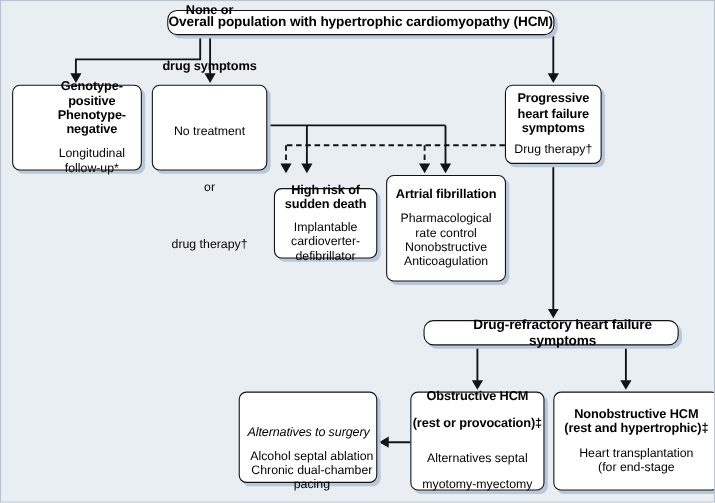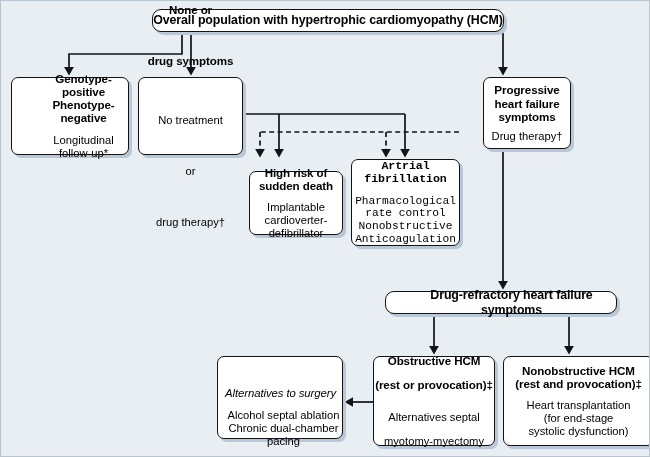--- a/index.html
+++ b/index.html
@@ -68,23 +68,23 @@
     flex-direction: row;
     justify-content: center;
   }
   .node.pill-node .hdr {
     font-size: 12.4px;
   }
   
   #node-overall      { left: 151px; top: 8px;   width: 352px; height: 23px; }
   #node-genotype     { left: 10px;  top: 76px;  width: 118px; height: 78px; padding-left: 27px;  }
   #node-none         { left: 137px; top: 76px;  width: 105px; height: 78px; gap: 38px;  }
-  #node-progressive  { left: 458px; top: 76px;  width: 88px;  height: 72px; margin-left: 24px;  }
+  #node-progressive  { left: 458px; top: 76px;  width: 88px;  height: 72px;  }
   #node-highrisk     { left: 248px; top: 170px; width: 94px;  height: 64px;  }
-  #node-afib         { left: 350px; top: 158px; width: 109px; height: 87px; font-family: Liberation Mono, monospace;  }
+  #node-afib         { left: 350px; top: 158px; width: 109px; height: 97px;  }
   #node-refractory   { left: 384px; top: 290px; width: 232px; height: 23px; padding-left: 21px;  }
   #node-alternatives { left: 216px; top: 355px; width: 126px; height: 83px;  }
   #node-obstructive  { left: 372px; top: 355px; width: 122px; height: 90px; gap: 11px;  }
   #node-nonobstruct  { left: 502px; top: 355px; width: 151px; height: 90px;  }
 
   #node-genotype .hdr,
   #node-none .hdr,
   #node-highrisk .hdr,
   #node-afib .hdr,
   #node-progressive .hdr,
@@ -212,19 +212,18 @@
 
   <div class="node rounded-box" id="node-obstructive">
     <div class="hdr">Obstructive HCM</div>
     <div class="hdr">(rest or provocation)‡</div>
     <div class="body gap">Alternatives septal</div>
     <div class="body">myotomy-myectomy</div>
   </div>
 
   <div class="node rounded-box" id="node-nonobstruct">
     <div class="hdr">Nonobstructive HCM</div>
-    <div class="hdr">(rest and provocation)‡</div>
+    <div class="hdr">(rest and hypertrophic)‡</div>
     <div class="body gap">Heart transplantation</div>
     <div class="body">(for end-stage</div>
-    <div class="body">systolic dysfunction)</div>
   </div>
 
 </div>
 
 </body></html>

